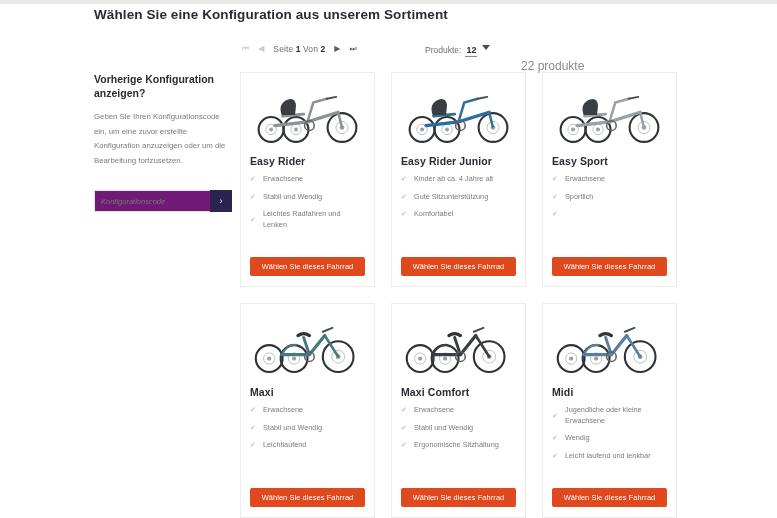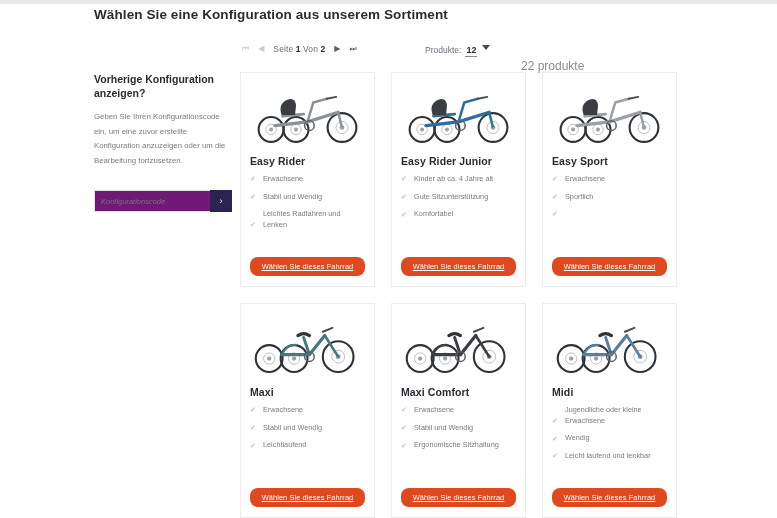--- a/index.html
+++ b/index.html
@@ -60,30 +60,29 @@
   .card {
     background:#fff; border:1px solid #ececed;
     height:215px; padding:8px 9px 0 9px;
     display:flex; flex-direction:column; position:relative;
   }
   .card-img { height:72px; display:flex; align-items:center; justify-content:center; }
   .card-name {
     font-size:10.5px; font-weight:700; color:#2b2b33;
     margin-top:2px; margin-bottom:7px; letter-spacing:0.1px;
   }
-  .feat { display:flex; gap:6px; margin-bottom:7px; align-items:flex-end; }
+  .feat { display:flex; gap:6px; margin-bottom:7px; align-items:center; }
   .tick { font-size:7px; color:#c2c2c9; line-height:1.45; flex:none; width:7px; }
   .feat-txt { font-size:7.3px; color:#7a7a84; line-height:1.45; }
   .cta {
     position:absolute; left:9px; right:9px; bottom:10px;
     background:#e0491e; border:none; color:#fff;
     font-family:"Liberation Sans", sans-serif;
-    font-size:7.4px; height:19px; border-radius:8px; cursor:pointer;
+    font-size:7.4px; height:19px; border-radius:2px; cursor:pointer;
     letter-spacing:0.1px;
-    text-decoration:underline;
   }
   svg { display:block; }
 </style>
 </head>
 <body>
 
 <div class="page">
 
   <div class="topbar"></div>
 

